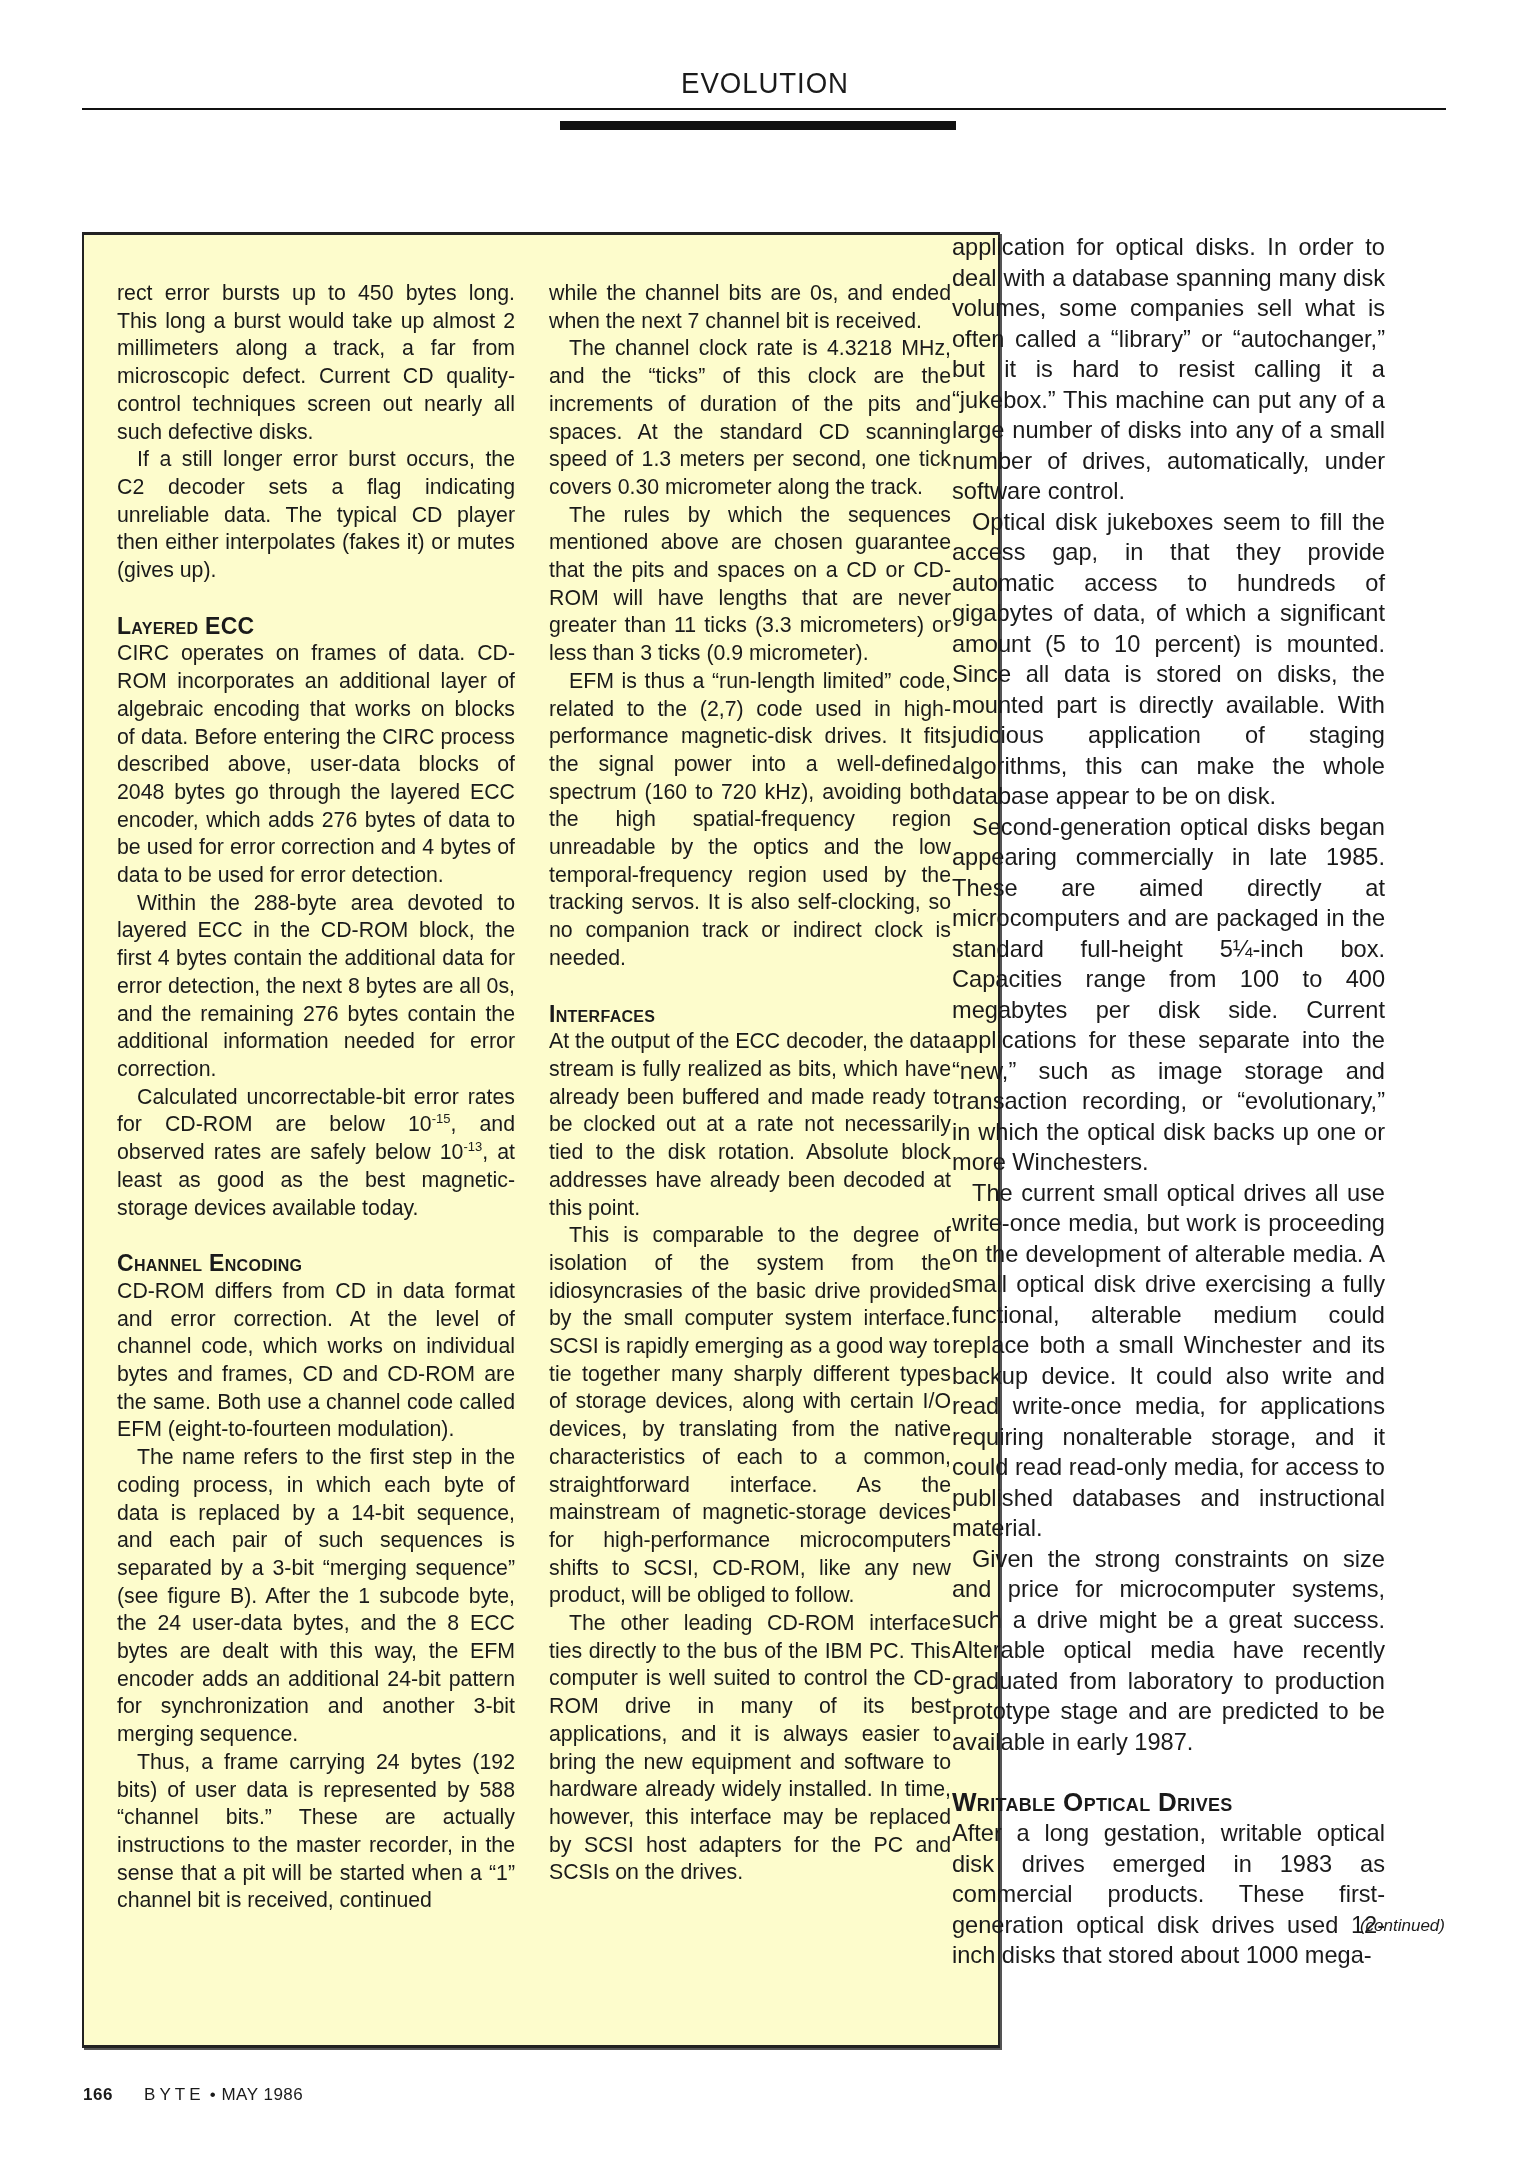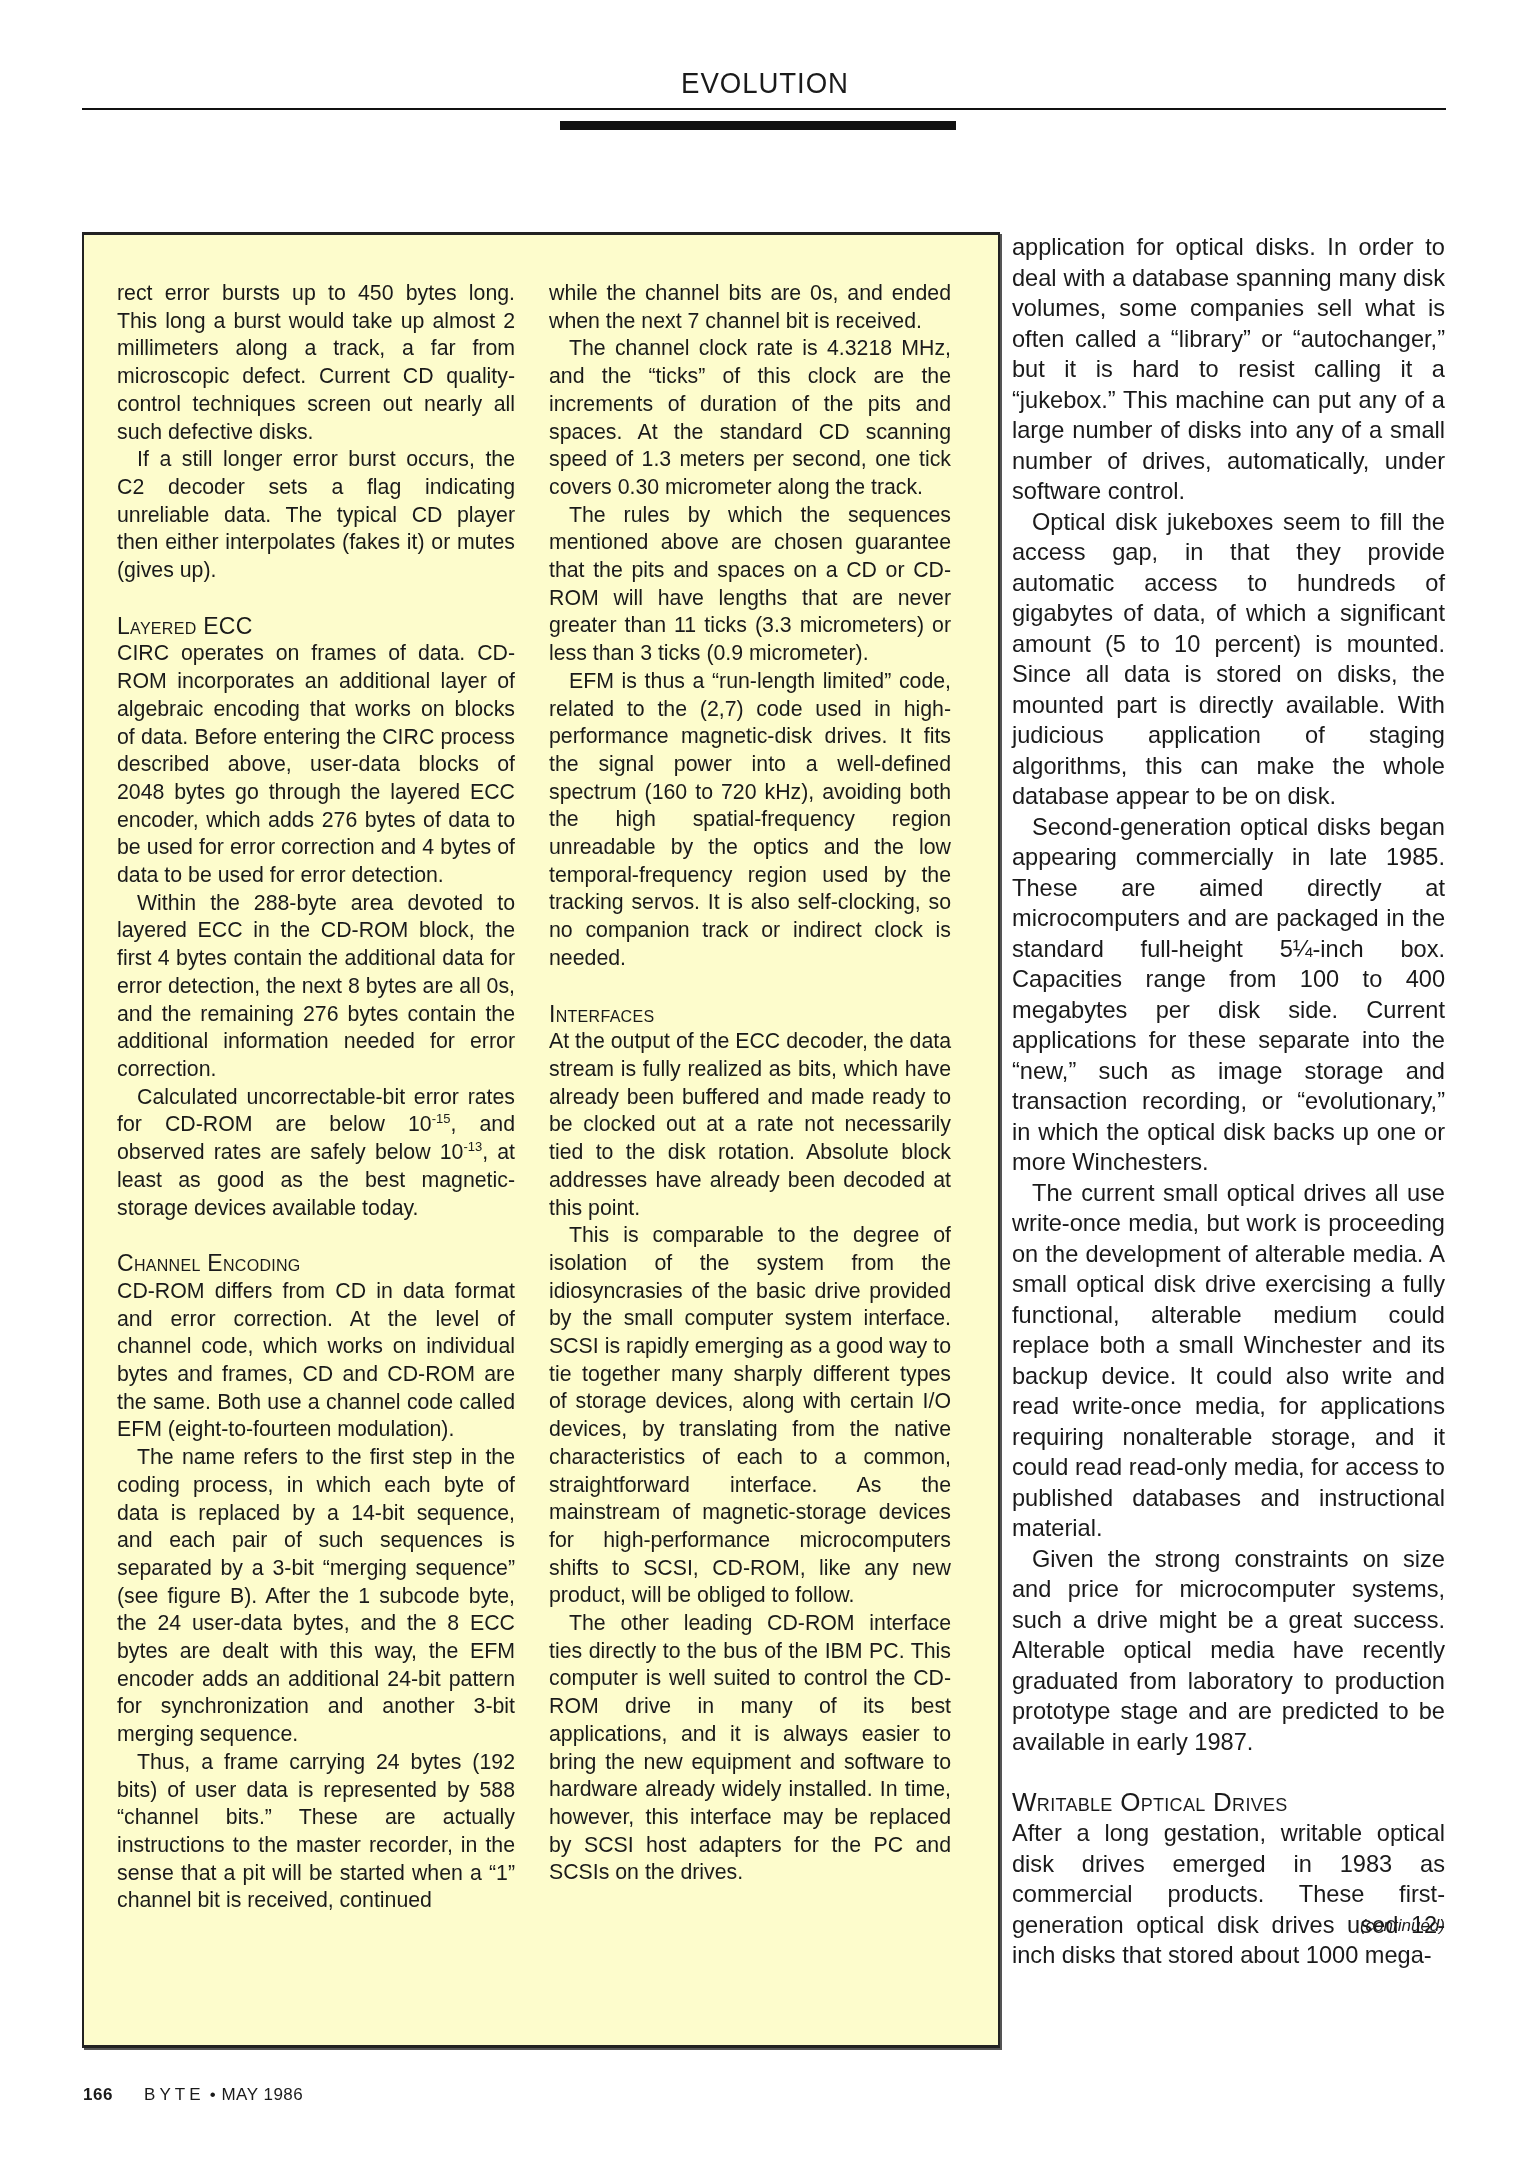--- a/index.html
+++ b/index.html
@@ -24,27 +24,27 @@
     background: #fdfccc; border-top: 3px solid #222; border-left: 2px solid #222;
     border-right: 2px solid #222; border-bottom: 3px solid #222; box-sizing: border-box;
     box-shadow: 2px 2px 0 #555;
   }
   .col {
     position: absolute; font-size: 21.3px; line-height: 27.7px; text-align: justify;
   }
   .col p { margin: 0; text-indent: 0; }
   .col p.indent { text-indent: 20px; }
   .col h3 {
-    margin: 0; font-size: 23px; font-weight: normal; font-variant: small-caps;
+    margin: 0; font-size: 23px; font-weight: bold; font-variant: small-caps;
     line-height: 27.7px; letter-spacing: 0.3px;
   }
   .col .gap { height: 28px; }
   #col1 { left: 117px; top: 280px; width: 398px; }
   #col2 { left: 549px; top: 280px; width: 402px; }
-  #col3 { left: 1012px; top: 232px; width: 433px; font-size: 23.6px; line-height: 30.5px; }
+  #col3 { left: 952px; top: 232px; width: 433px; font-size: 23.6px; line-height: 30.5px; }
   #col3 h3 { font-size: 26px; line-height: 31px; }
   #col3 .gap { height: 30px; }
   .continued {
     position: absolute; left: 1300px; top: 1916px; width: 145px; text-align: right;
     font-style: italic; font-size: 17px;
   }
   .footer {
     position: absolute; left: 83px; top: 2085px; font-size: 17px; letter-spacing: 0.5px;
   }
   .footer .pg { font-weight: bold; margin-right: 26px; text-align: right; }

